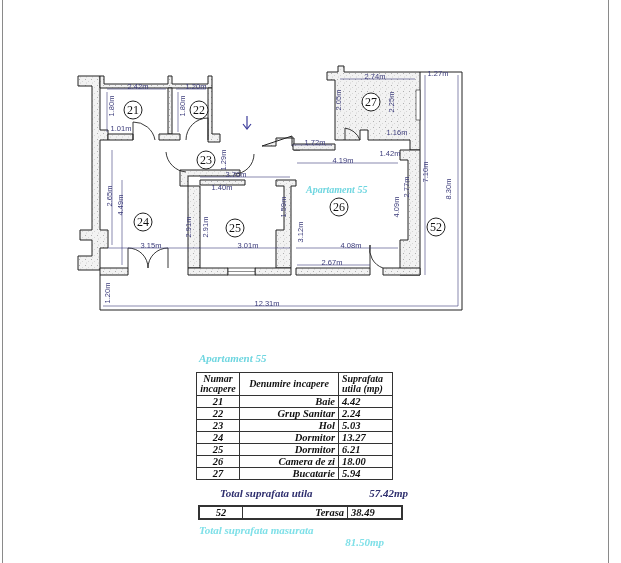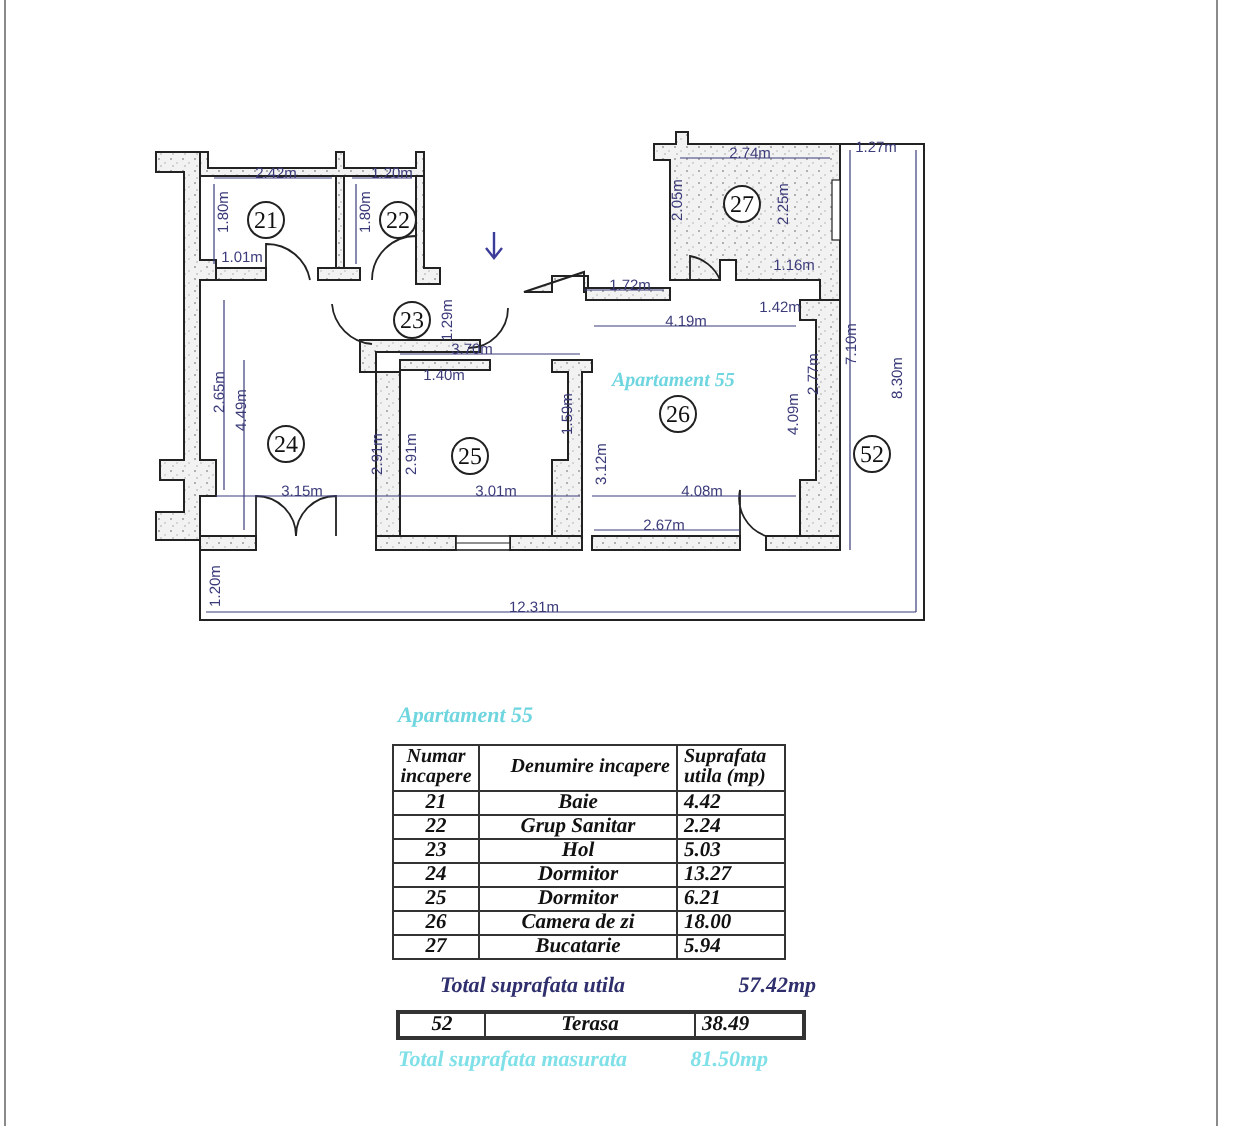--- a/index.html
+++ b/index.html
@@ -9,30 +9,30 @@
   #plan { position:absolute; left:0; top:0; }
   .dim { font-family:"Liberation Sans", sans-serif; font-size:7.5px; fill:#3b3b7a; }
   .roomnum { font-family:"Liberation Serif", serif; font-size:12px; fill:#111; }
   .apt-label { font-family:"Liberation Serif", serif; font-style:italic; font-weight:bold; font-size:10px; fill:#6fd6e0; }
 
   .apt-title { position:absolute; left:199px; top:352px; font-style:italic; font-weight:bold; font-size:11px; color:#6fd6e0; }
   table.rooms { position:absolute; left:196px; top:372px; border-collapse:collapse; font-family:"Liberation Serif", serif; font-size:10.5px; font-style:italic; font-weight:bold; color:#111; }
   table.rooms td, table.rooms th { border:1px solid #333; padding:0 3px; line-height:11px; }
   table.rooms th { font-size:10px; line-height:10px; padding:1px 3px; }
   .c-num { width:36px; text-align:center; }
-  .c-name { width:92px; text-align:center; }
+  .c-name { width:92px; text-align:right; }
   .c-area { width:47px; text-align:left; }
-  .c-name-head { text-align:right; }
+  .c-name-head { text-align:center; }
   .c-area-head { }
   .total-util { position:absolute; left:198px; top:487px; width:188px; font-style:italic; font-weight:bold; font-size:11px; color:#2f2f6e;margin-left:22px; }
   .total-util .val { position:absolute; right:0; top:0; }
   table.terrace { position:absolute; left:198px; top:505px; border-collapse:collapse; font-size:10.5px; font-style:italic; font-weight:bold; color:#111; border:2px solid #333; }
   table.terrace td { border:1px solid #333; padding:0 3px; line-height:11px; }
   .total-meas { position:absolute; left:199px; top:524px; width:185px; font-style:italic; font-weight:bold; font-size:11px; color:#7fe0e8; }
-  .total-meas .val { position:absolute; right:0; top:0; }
+  .total-meas .val { position:absolute; right:0; top:12px; }
 </style>
 </head>
 <body>
 
 <div class="frame-left"></div>
 <div class="frame-right"></div>
 
 <svg id="plan" width="621" height="340" viewBox="0 0 621 340" xmlns="http://www.w3.org/2000/svg">
   <defs>
     <pattern id="concrete" width="6" height="6" patternUnits="userSpaceOnUse">

